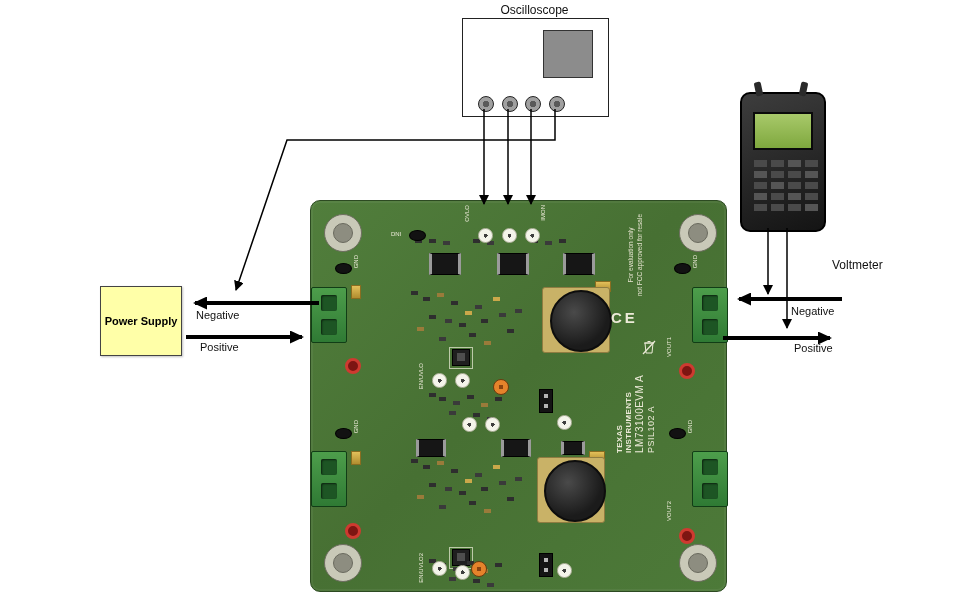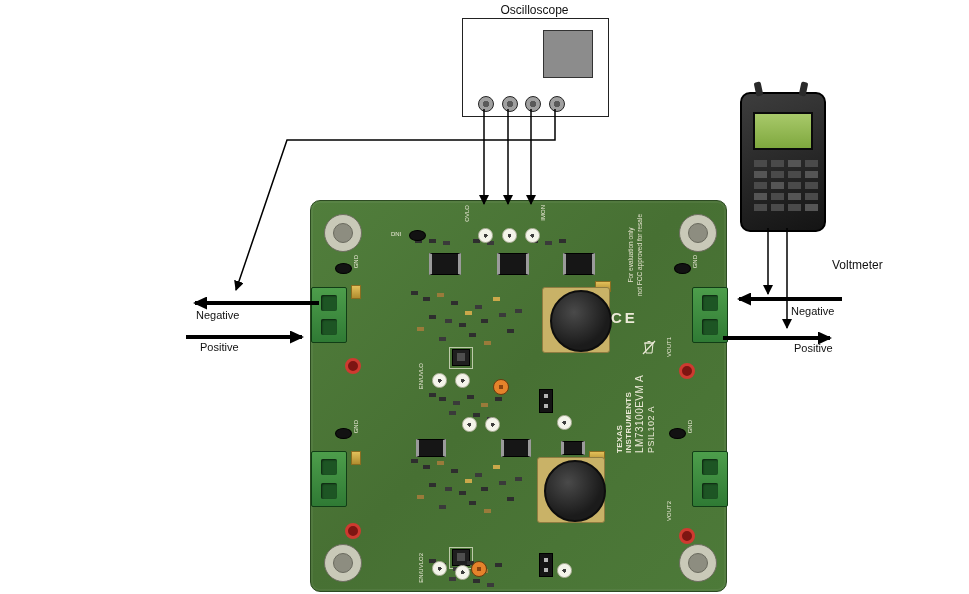--- a/index.html
+++ b/index.html
@@ -116,20 +116,23 @@
   </div>
 
   <div class="vm-body">
     <div class="vm-probe" style="left:13px; transform:rotate(-12deg);"></div>
     <div class="vm-probe" style="left:58px; transform:rotate(12deg);"></div>
     <div class="vm-screen"></div>
     <div class="vm-keys"></div>
   </div>
   <div class="lbl" style="left:832px; top:258px;">Voltmeter</div>
 
+  <div class="box" style="left:100px; top:286px; width:80px; height:68px;">
+    <span>Power Supply</span>
+  </div>
 
   <div class="lbl lbl-sm toplabels" style="left:196px; top:309px;">Negative</div>
   <div class="lbl lbl-sm toplabels" style="left:200px; top:341px;">Positive</div>
   <div class="lbl lbl-sm toplabels" style="left:791px; top:305px;">Negative</div>
   <div class="lbl lbl-sm toplabels" style="left:794px; top:342px;">Positive</div>
 
   <div class="pcb">
 
     <div class="hole" style="left:13px;  top:13px;"></div>
     <div class="hole" style="left:368px; top:13px;"></div>

